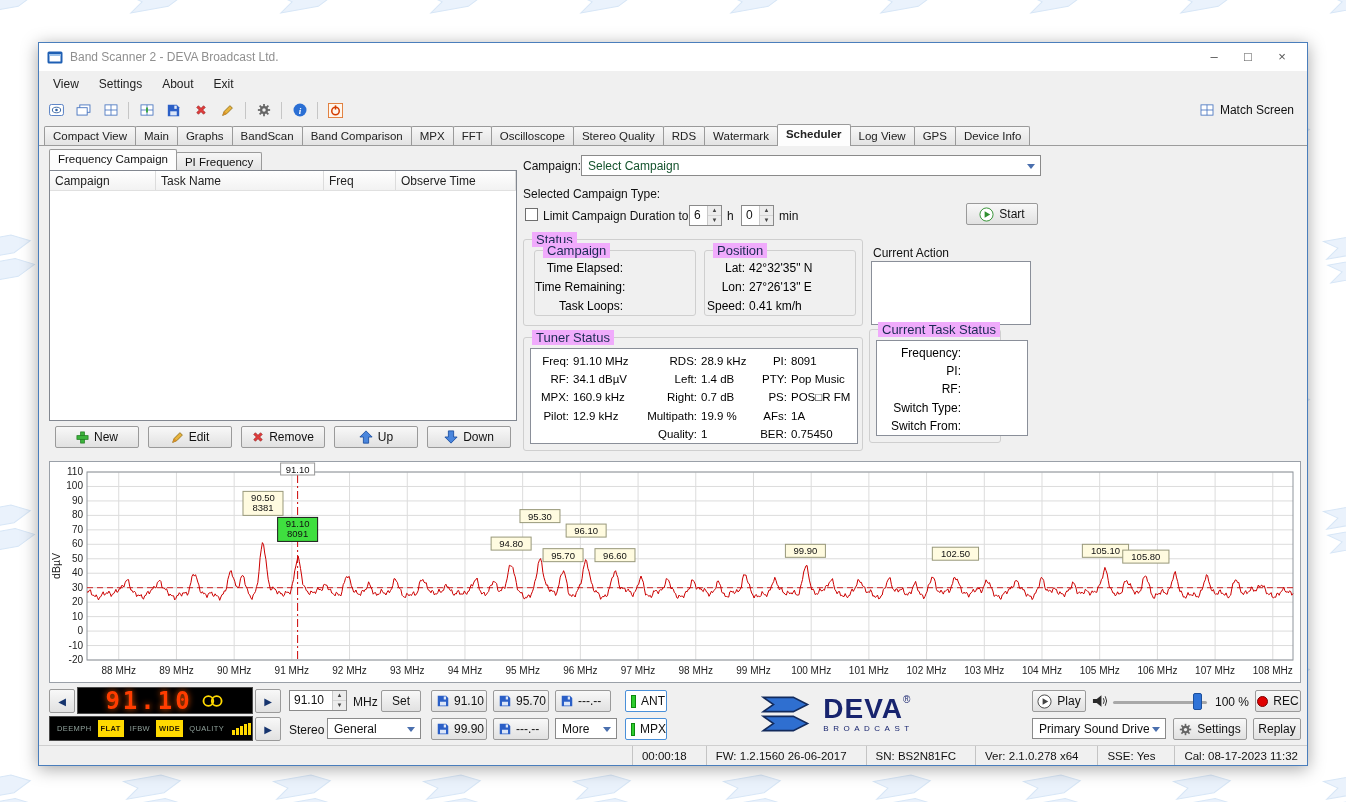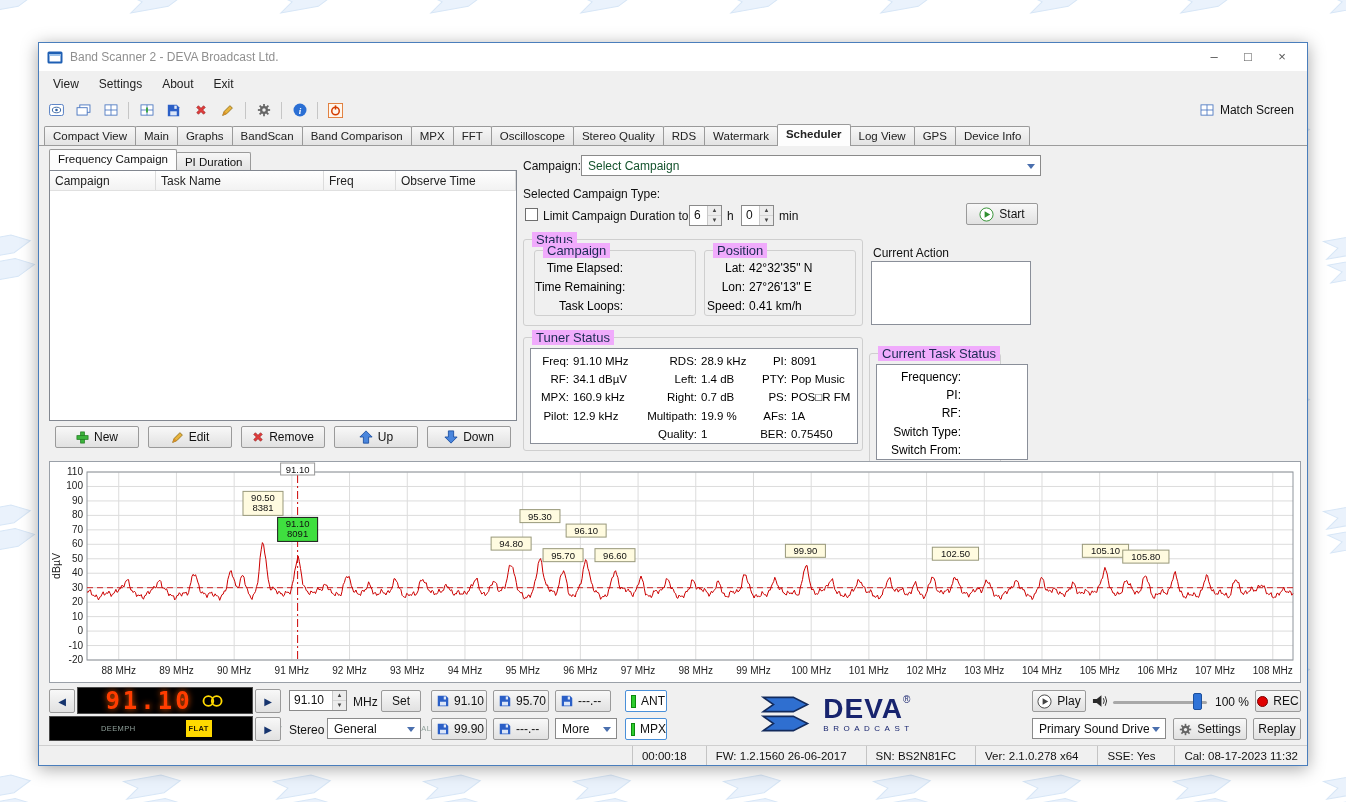--- a/index.html
+++ b/index.html
@@ -92,21 +92,21 @@
   
   .bottom-bar { position:absolute; left:10px; top:542px; width:1252px; height:56px; }
   .bottom-bar > * { position:absolute; }
   .arrow-btn { width:26px; height:24px; font-size:10px; color:#16346e; }
   .lcd-top { left:28px; top:0; width:176px; height:27px; background:#000; border:1px solid #4a4a4a;
              display:flex; align-items:center; justify-content:center; gap:8px; }
   .lcd-digits { font-family:"DejaVu Sans Mono",monospace; font-weight:bold; font-size:24px; color:#ff3d00;
                 letter-spacing:3px; text-shadow:0 0 6px rgba(255,90,0,.9); line-height:24px; }
   .lcd-bottom { left:0; top:29px; width:204px; height:25px; background:#000; border:1px solid #4a4a4a;
                 display:flex; align-items:center; gap:6px; padding:0 7px; }
-  .lcd-ind { font-size:7.5px; color:#8fa09a; letter-spacing:.4px;margin-left:44px; }
+  .lcd-ind { font-size:7.5px; color:#8fa09a; letter-spacing:.4px; }
   .lcd-ind.on { background:#ffd900; color:#241a00; padding:4px 3px; font-weight:bold; }
   .qbars { display:inline-flex; gap:1px; align-items:flex-end; height:13px; margin-left:2px; }
   .qbars span { width:3px; background:#ffd900; display:inline-block; }
   .bar-label { font-size:12px; white-space:nowrap; }
   .preset-row { display:flex; gap:6px; }
   .preset-btn { width:56px; height:22px; justify-content:flex-start; padding-left:5px; }
   .preset-val { font-size:12px; }
   .led-btn { border:1px solid #4a90d9; background:#fff; height:22px; justify-content:flex-start; padding-left:5px; }
   .led { width:5px; height:13px; background:#2ecc2e; border:1px solid #0d8a0d; display:inline-block; }
   .logo-block { left:668px; top:0; width:240px; height:54px; display:flex; align-items:center; justify-content:center; gap:9px; }
@@ -530,21 +530,21 @@
         <span class="tab">Log View</span>
         <span class="tab">GPS</span>
         <span class="tab">Device Info</span>
       </div>
 
     <div class="content">
 
       <div class="left-panel">
         <div class="subtabs" id="subtabs">
             <span class="subtab active">Frequency Campaign</span>
-            <span class="subtab">PI Duration</span>
+            <span class="subtab">PI Frequency</span>
           </div>
         <div class="camp-list">
           <div class="list-header" id="list-header">
               <span class="th" style="width: 106px;">Campaign</span>
               <span class="th" style="width: 168px;">Task Name</span>
               <span class="th" style="width: 72px;">Freq</span>
               <span class="th" style="flex: 1 1 0%;">Observe Time</span>
             </div>
           <div class="list-body"></div>
         </div>
@@ -687,21 +687,21 @@
               <span class="f-value">1A</span>
               <span class="f-label"></span>
               <span class="f-value"></span>
               <span class="f-label">Quality:</span>
               <span class="f-value">1</span>
               <span class="f-label">BER:</span>
               <span class="f-value">0.75450</span>
             </div>
         </div>
 
-        <div class="groupbox" style="left:346px;top:208px;width:132px;height:114px">
+        <div class="groupbox" style="left:346px;top:184px;width:132px;height:114px">
           <span class="gb-title">Current Task Status</span>
           <div id="task-grid">
               <span class="f-label">Frequency:</span>
               <span class="f-value"></span>
               <span class="f-label">PI:</span>
               <span class="f-value"></span>
               <span class="f-label">RF:</span>
               <span class="f-value"></span>
               <span class="f-label">Switch Type:</span>
               <span class="f-value"></span>

